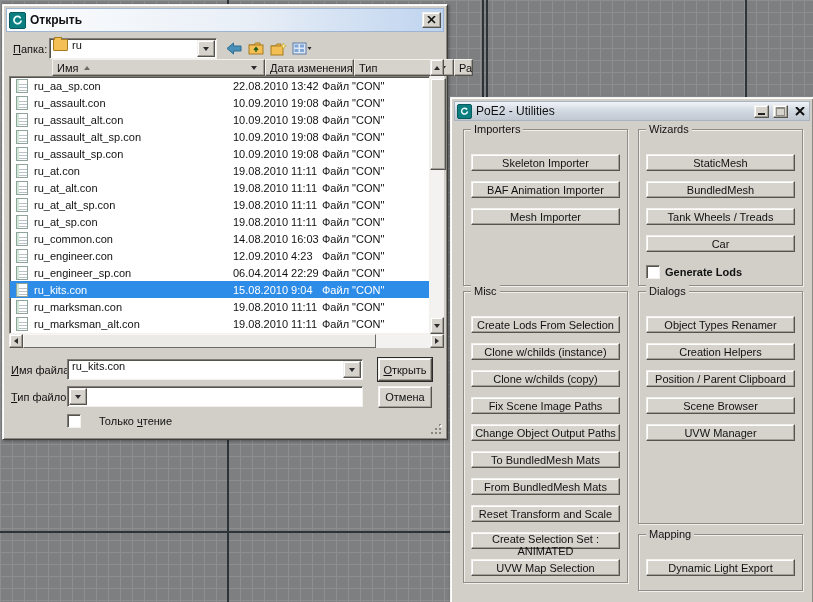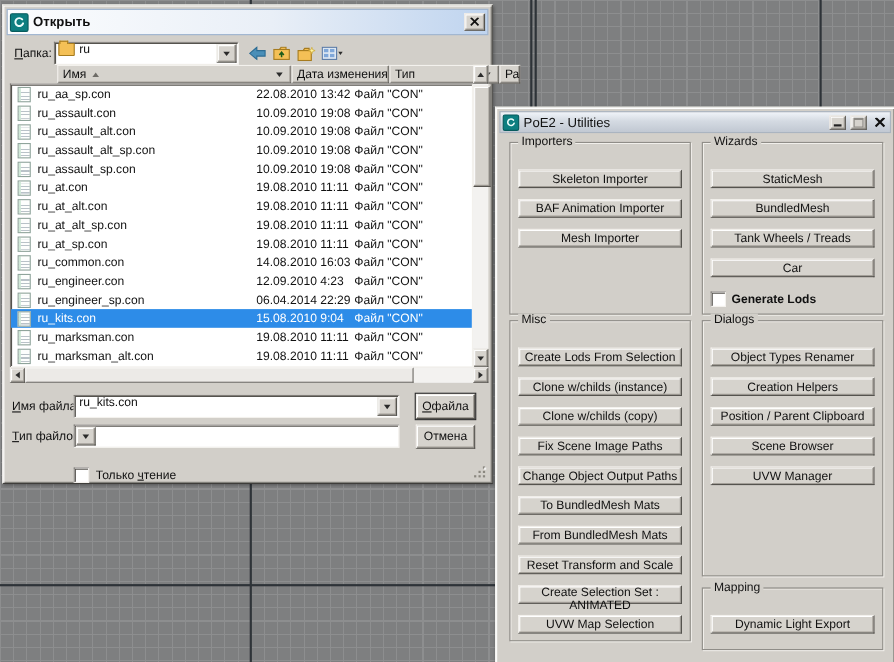--- a/index.html
+++ b/index.html
@@ -305,31 +305,31 @@
         </button>
     </div>
 
     <label class="flabel" style="left:8px;top:359px"><span></span><span class="hk">И</span><span>мя файла:</span></label>
     <div class="combo" style="left:64px;top:354px;width:296px">
       <span class="cval">ru_kits.con</span>
       <span class="cbtn raised">
           <i class="tri-down"></i>
         </span>
     </div>
-    <button class="b3 btnmain default-btn" style="left:375px;top:353px"><span class="hk">О</span><span>файла</span></button>
+    <button class="b3 btnmain default-btn" style="left:375px;top:353px"><span class="hk">О</span><span>ткрыть</span></button>
 
     <label class="flabel" style="left:8px;top:386px"><span></span><span class="hk">Т</span><span>ип файлов:</span></label>
     <div class="combo" style="left:64px;top:381px;width:296px">
       <span class="cbtn raised">
           <i class="tri-down"></i>
         </span>
     </div>
     <button class="b3 btnmain" style="left:375px;top:381px;height:22px">Отмена</button>
 
-    <div class="flabel" style="left:64px;top:420px;display:flex;align-items:center;gap:6px">
+    <div class="flabel" style="left:64px;top:409px;display:flex;align-items:center;gap:18px">
       <span class="chkbox"></span>
       <span><span>Только </span><span class="hk">ч</span><span>тение</span></span>
     </div>
 
     <span class="grip">
       <svg width="13" height="13" viewBox="0 0 13 13">
         <rect x="9" y="1" width="2" height="2" fill="#8a877f"></rect>
           <rect x="10" y="2" width="2" height="2" fill="#fff" opacity=".8"></rect>
         <rect x="5" y="5" width="2" height="2" fill="#8a877f"></rect>
           <rect x="9" y="5" width="2" height="2" fill="#8a877f"></rect>

